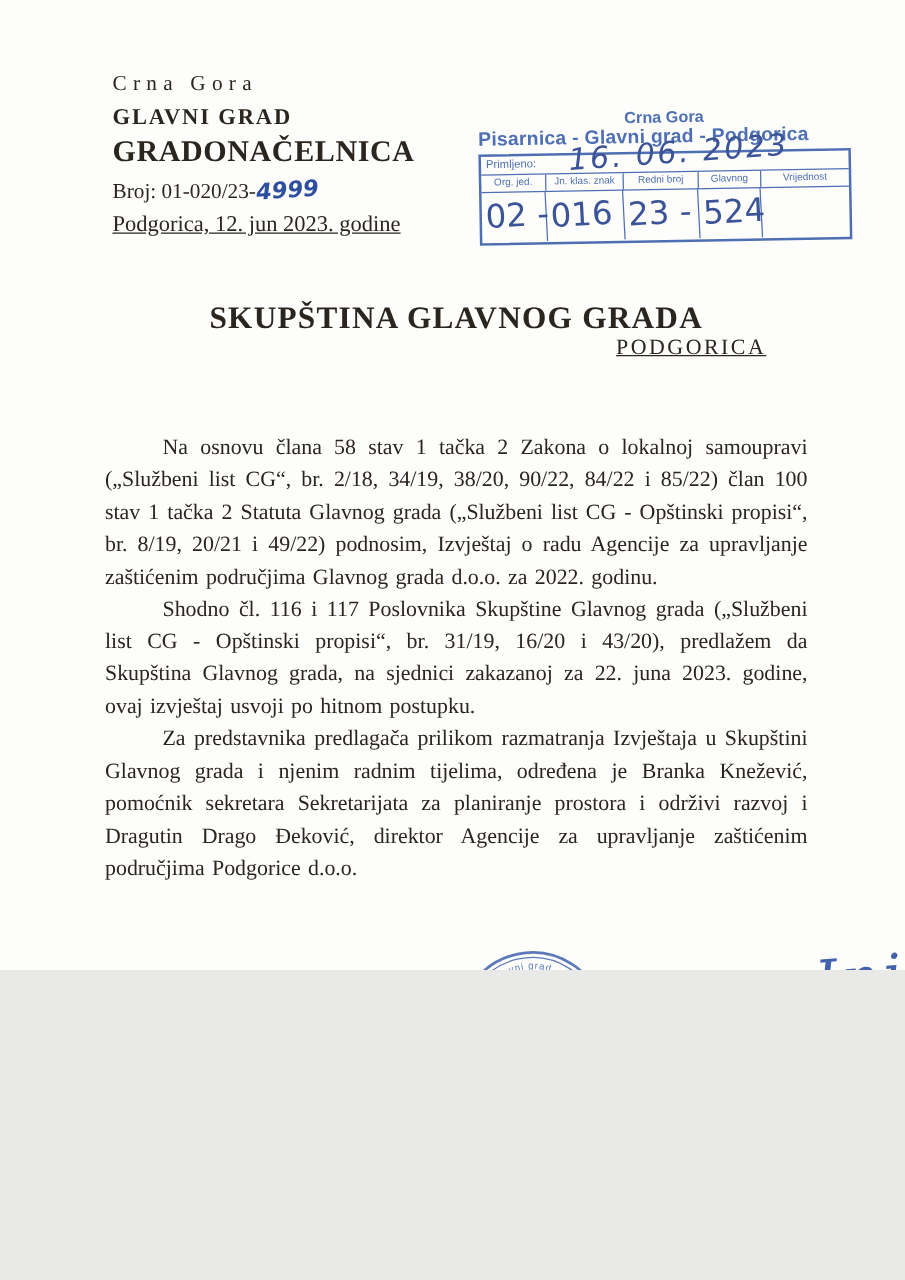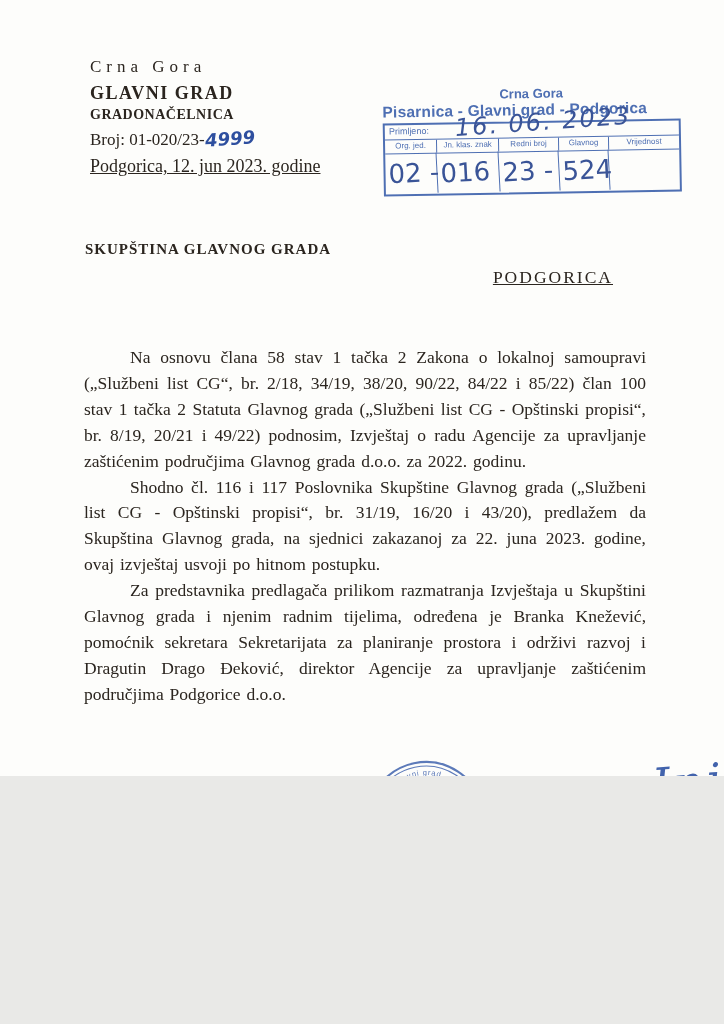--- a/index.html
+++ b/index.html
@@ -5,21 +5,21 @@
   html,body{margin:0;padding:0;background:#e9e9e7;}
   .page{
     position:relative; width:724px; height:776px; margin:0 auto;
     background:#fdfdfb; overflow:hidden;
     font-family:"Liberation Serif", serif; color:#2b251f;
   }
   
   .letterhead{position:absolute; left:90px; top:56px; line-height:1.35;}
   .lh-country{font-size:17px; letter-spacing:5px;}
   .lh-entity{font-size:18px; letter-spacing:1.5px; margin-top:2px;font-weight:bold;}
-  .lh-office{font-size:14px; font-weight:bold; letter-spacing:0.5px; margin-top:1px;}
+  .lh-office{font-size:24px; font-weight:bold; letter-spacing:0.5px; margin-top:1px;}
   .lh-number{font-size:17px; margin-top:2px;}
   .lh-date{font-size:18px; margin-top:2px;text-decoration:underline;}
   .hand{color:#2e4f9f; font-family:"DejaVu Sans", sans-serif; font-style:italic;}
   .hand-number{display:inline-block; font-size:18px; transform:rotate(-4deg); font-weight:bold;}
   
   .receipt{
     position:absolute; left:383px; top:86px; width:298px;
     color:#4064ad; font-family:"Liberation Sans", sans-serif;
     transform:rotate(-1deg); opacity:0.92;
   }
@@ -33,22 +33,22 @@
   .rs-cell:last-child{border-right:none;}
   .rs-c1{width:52px;} .rs-c2{width:62px;} .rs-c3{width:60px;} .rs-c4{width:50px;} .rs-c5{flex:1;}
   .rs-row2 .rs-cell{font-size:8px; height:13px; text-align:center; padding-top:1px;}
   .rs-row3 .rs-cell{height:40px;}
   .rs-hand{font-size:26px; line-height:38px; white-space:nowrap; font-weight:normal; font-style:normal;
            font-family:"DejaVu Sans", sans-serif; color:#2a468f; padding-left:3px; transform:rotate(-2deg);}
   .rs-date{position:absolute; left:72px; top:22px; font-size:24px; letter-spacing:2px;
            transform:rotate(-3deg); white-space:nowrap; font-family:"DejaVu Sans", sans-serif;
            color:#2a468f; font-style:italic;}
   
-  .addr1{position:absolute; left:85px; top:241px; width:560px; text-align:left;
-         font-size:15px; font-weight:bold; letter-spacing:1px;}
+  .addr1{position:absolute; left:85px; top:241px; width:560px; text-align:center;
+         font-size:25px; font-weight:bold; letter-spacing:1px;}
   .addr2{position:absolute; left:85px; top:267px; width:528px; text-align:right;
          font-size:17.5px; letter-spacing:2px; text-decoration:underline;}
   
   .body{position:absolute; left:84px; top:345px; width:562px;
         font-size:17.5px; line-height:25.9px; text-align:justify; word-spacing:1.5px;}
   .body p{margin:0; text-indent:46px;}
   .b{font-weight:normal;}
   
   .sig{position:absolute; left:398px; top:724px; width:245px; text-align:center;}
   .sig-title{font-size:18px; font-weight:bold; letter-spacing:0.5px;}

